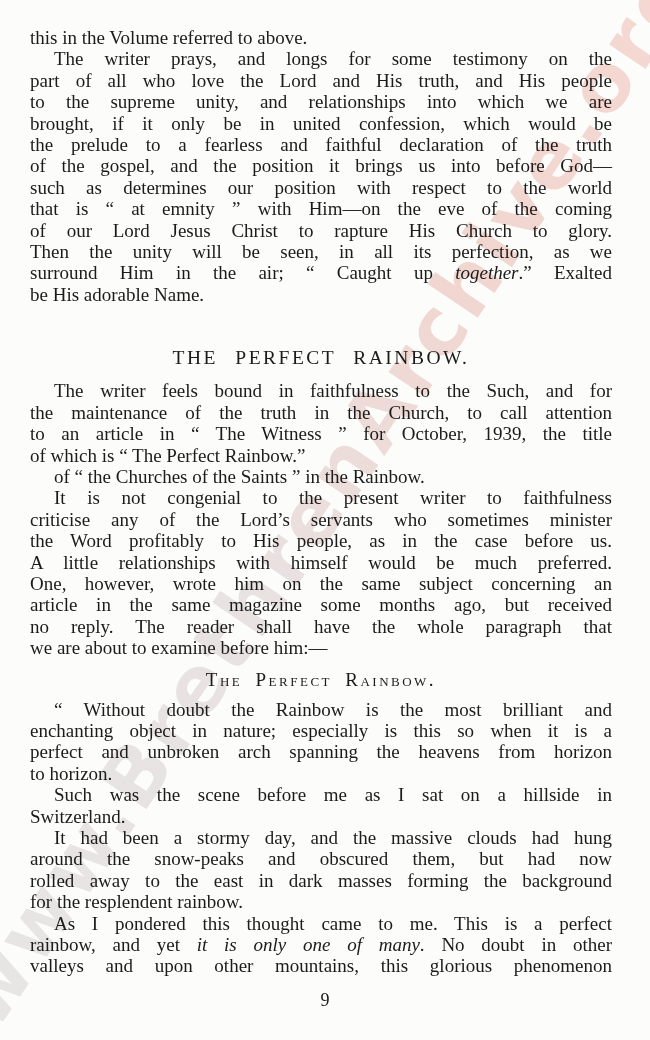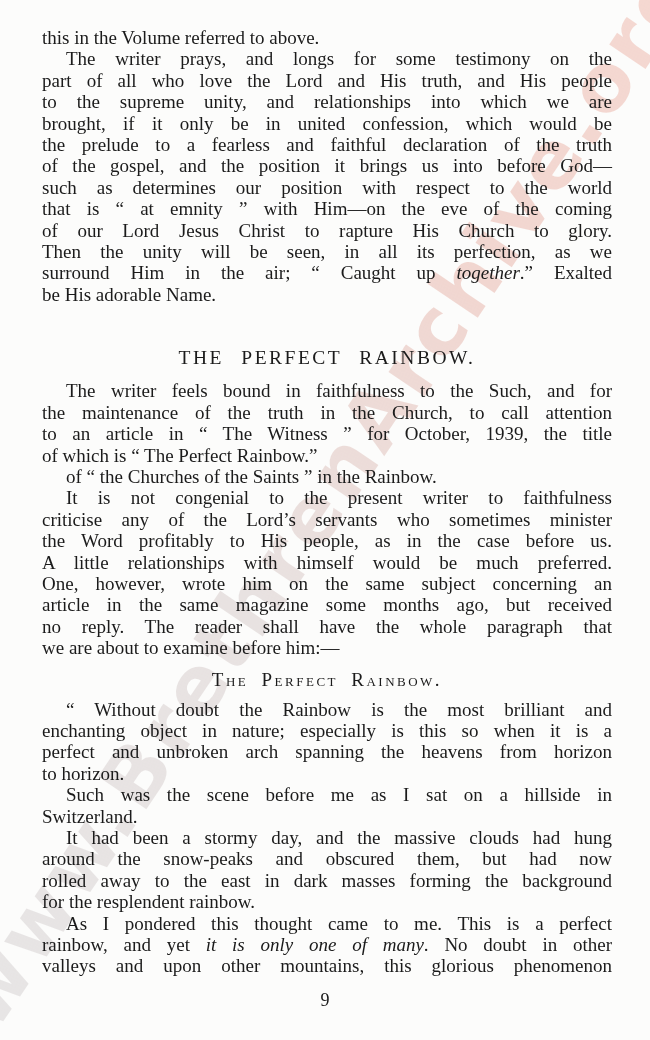--- a/index.html
+++ b/index.html
@@ -22,21 +22,21 @@
     white-space:nowrap;
     background:linear-gradient(90deg,#e7e5e5 0%,#e8e2e1 40%,#f1d6d0 70%,#f5d8d1 100%);
     -webkit-background-clip:text;
     background-clip:text;
     color:transparent;
     user-select:none;
     z-index:0;
   }
   .content {
     position:relative; z-index:1;
-    padding:27px 38px 0 42px;
+    padding:27px 38px 0 30px;
     font-size:19px;
     line-height:21.4px;
   }
   .para { margin:0; }
   .pline { display:block; text-align:justify; text-align-last:justify; }
   .pline.last { text-align-last:auto; }
   .para.indent .pline:first-child { text-indent:24px; }
   .h1 {
     text-align:center;
     font-size:19.5px;

